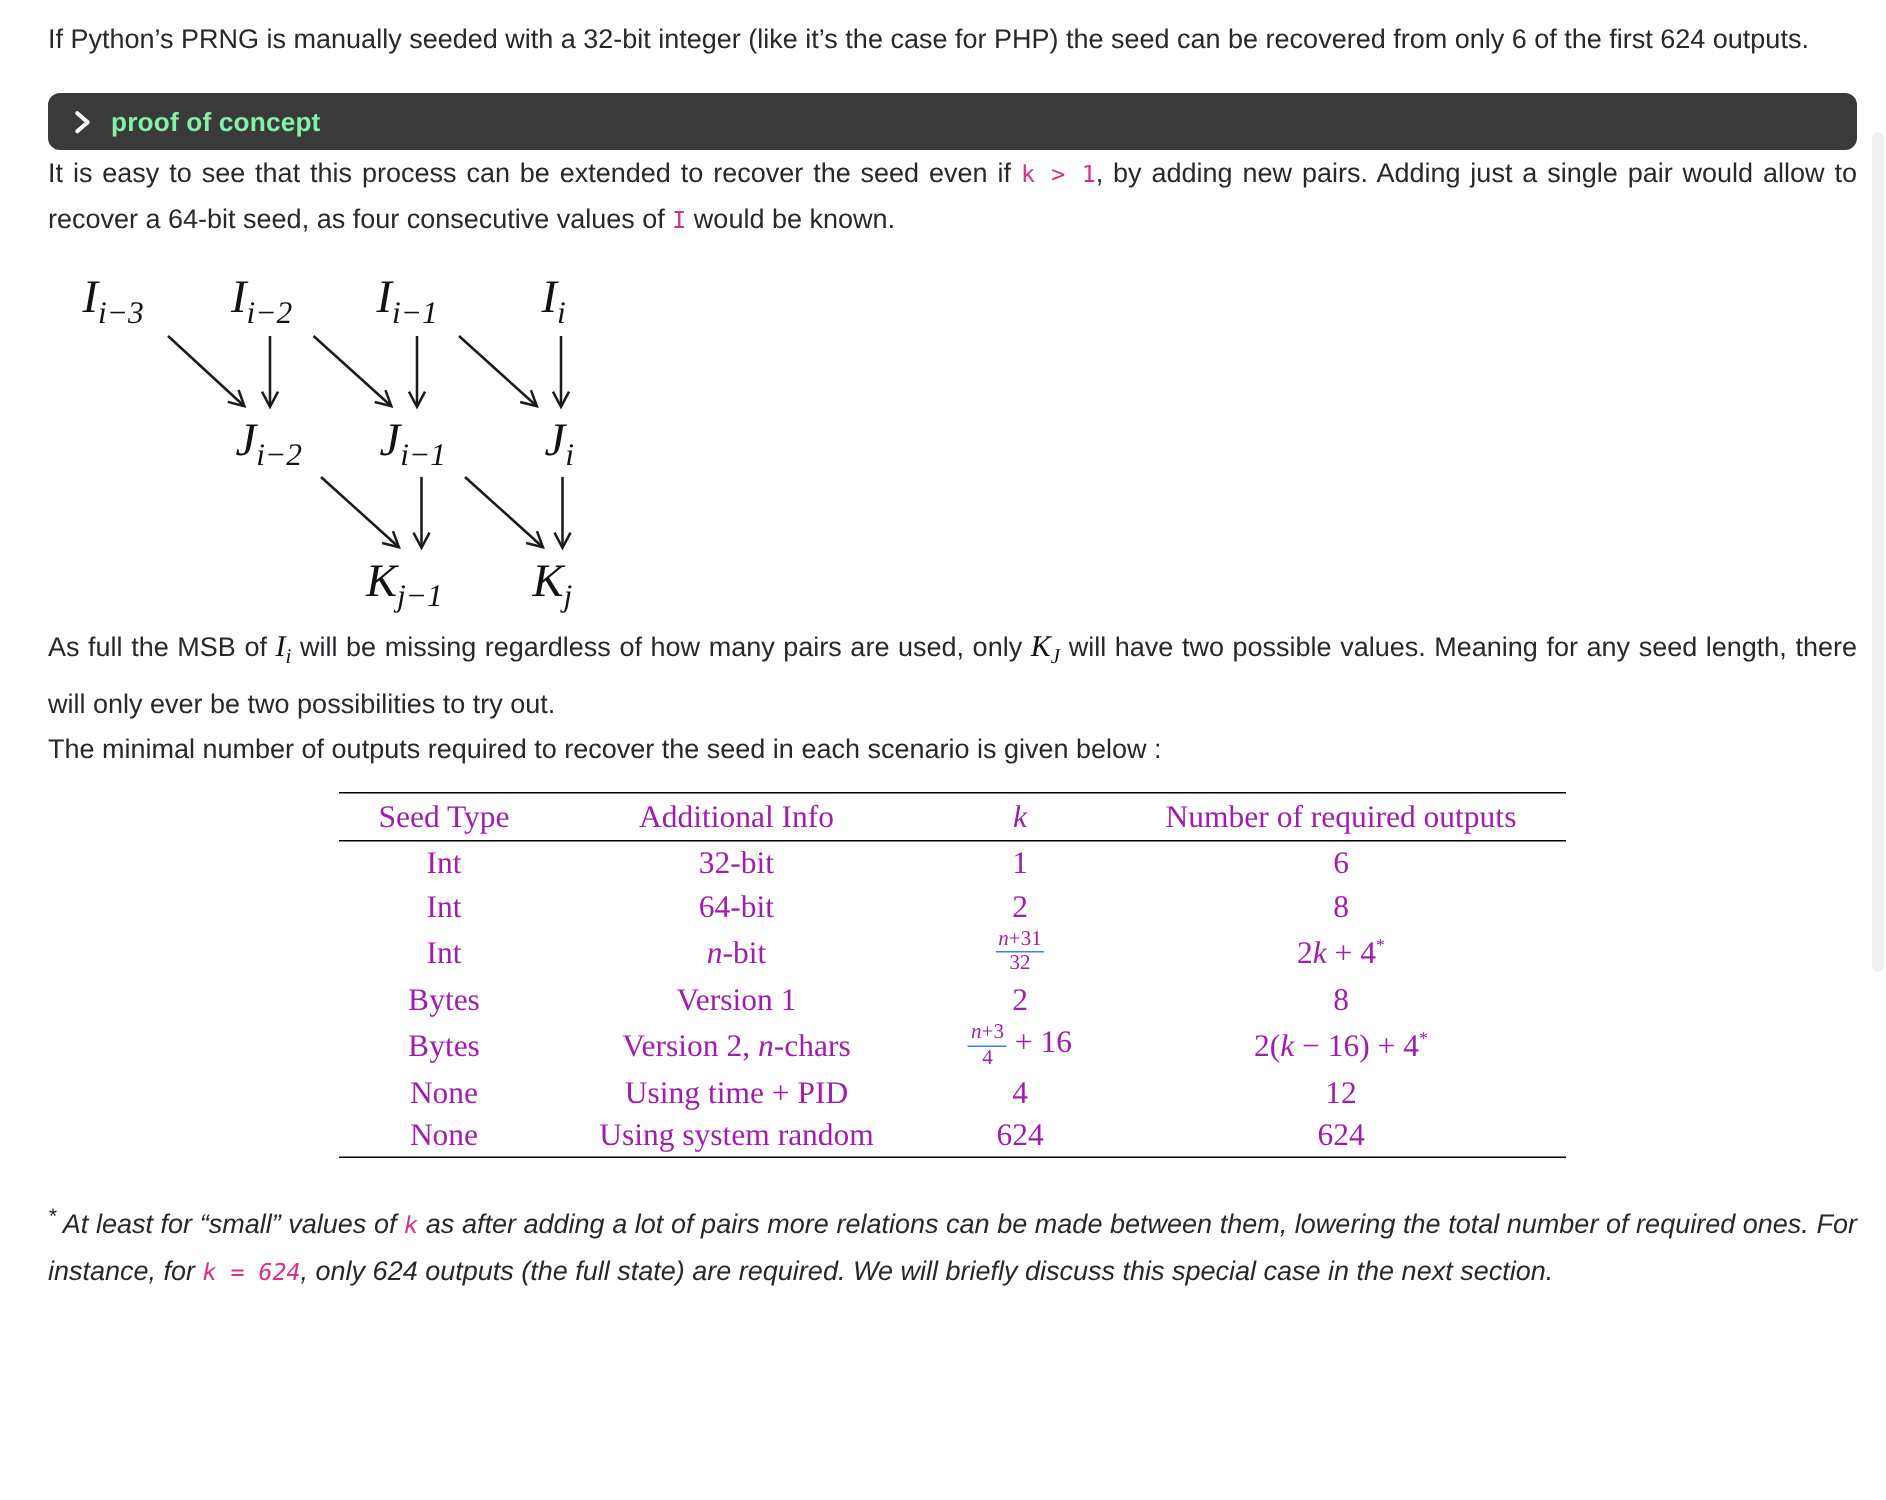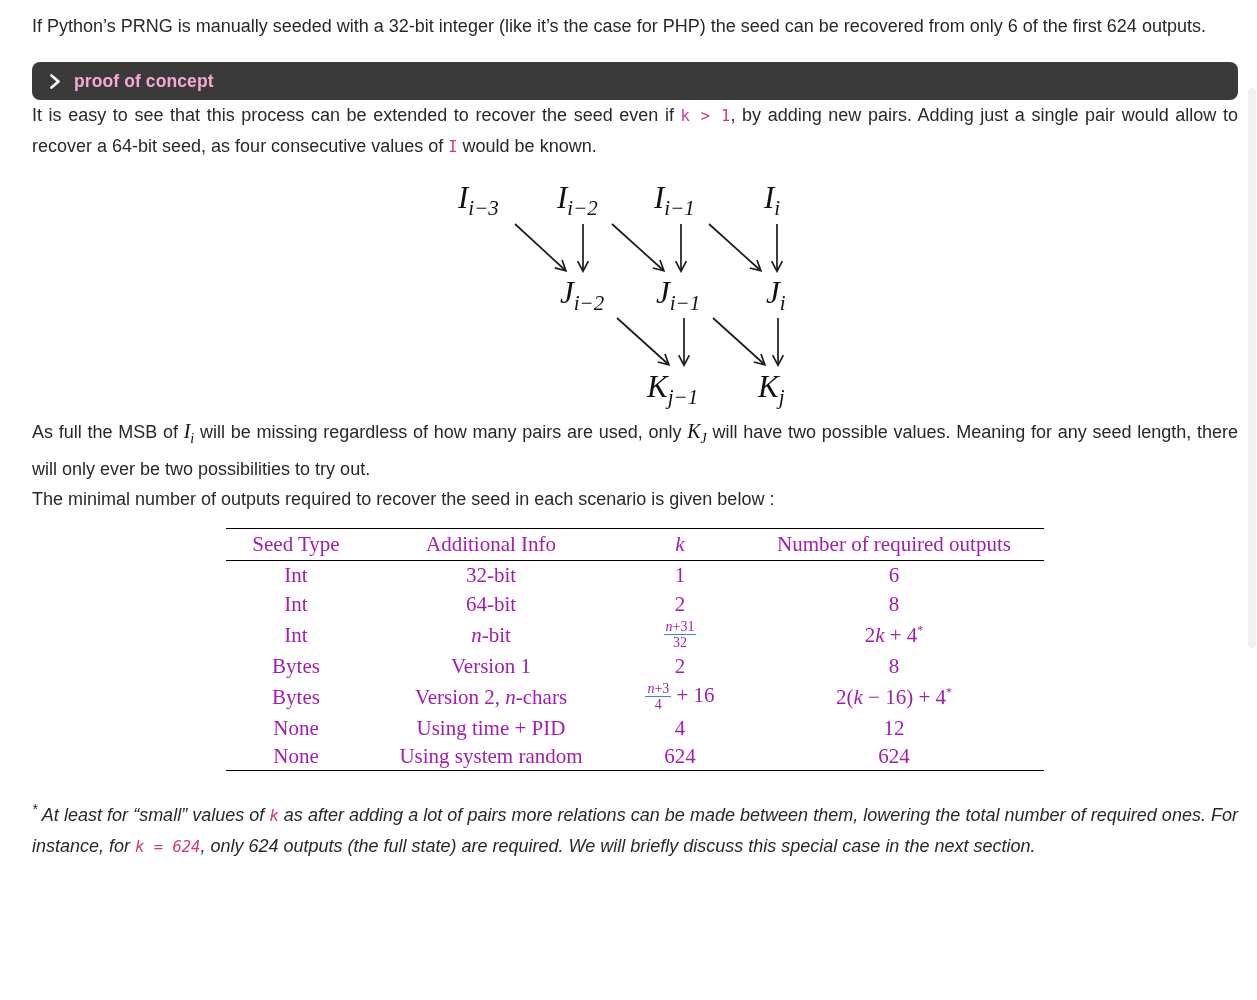--- a/index.html
+++ b/index.html
@@ -21,28 +21,28 @@
   code.inline {
     font-family:"DejaVu Sans Mono","Liberation Mono",monospace;
     color: var(--code_pink, #d63384);
     font-size:15.5px;
   }
 
   
   .poc-bar {
     margin-top:21px; height:38px; border-radius:8px;
     background: var(--details_bar, #3a3a3a);
-    color:#f9a8d4; display:flex; align-items:center; gap:13px;
+    color:#86efac; display:flex; align-items:center; gap:13px;
     padding:0 17px; cursor:pointer; user-select:none;
   }
   .poc-bar .label { font-size:17.5px; font-weight:700; letter-spacing:0.1px; }
   .chev { display:flex; align-items:center; }
 
   
-  .diagram-wrap { margin-top:12px; display:flex; justify-content:center; }
+  .diagram-wrap { margin-top:12px; display:flex; }
   .dnode {
     font-family:"Liberation Serif","DejaVu Serif",serif; font-style:italic;
     font-size:31px; fill:#121214;
   }
   .dsub { font-size:21px; }
   .arrow { stroke:#1b1b1d; stroke-width:1.7; fill:none; }
 
   
   .imath { font-family:"Liberation Serif","DejaVu Serif",serif; font-style:italic; font-size:20px; color:#121214; }
   .imath sub { font-size:14px; font-style:italic; }

